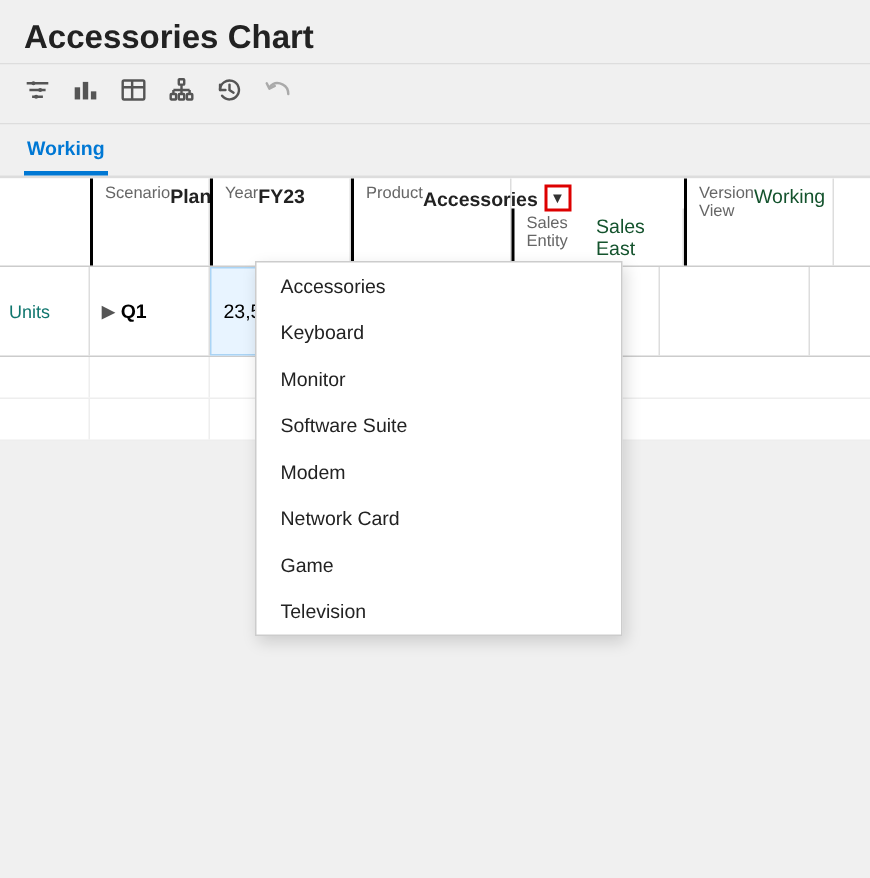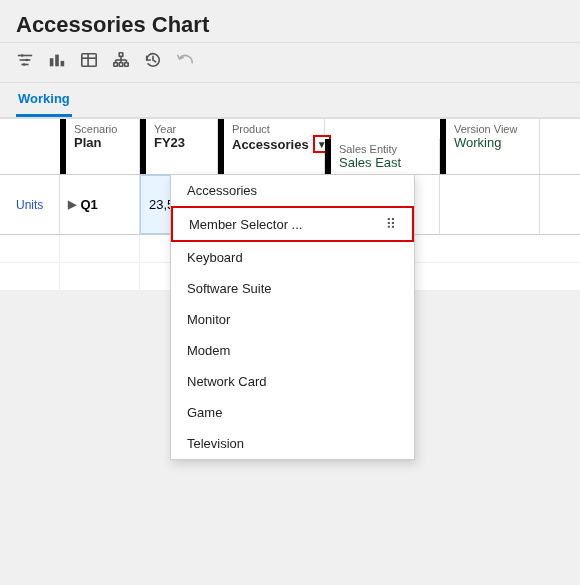--- a/index.html
+++ b/index.html
@@ -67,25 +67,24 @@
       display: flex;
       border-bottom: 1px solid #ccc;
       background: #fff;
     }
     .row-label-col {
       width: 60px;
       min-width: 60px;
     }
     .col-header {
       display: flex;
-      flex-direction: column;
       align-items: flex-start;
       padding: 4px 8px;
       border-right: 1px solid #ddd;
-      border-left: 6px solid #000000;
+      border-left: 2px solid #000000;
       font-size: 11px;
       color: #444;
     }
     .col-header .col-label {
       font-size: 11px;
       color: #666;
     }
     .col-header .col-value {
       font-size: 13px;
       font-weight: bold;
@@ -93,21 +92,21 @@
       display: flex;
       align-items: center;
       gap: 4px;
     }
     .col-header .col-value.blue {
       color: #14532d;
       font-weight: normal;
     }
 
     .col-scenario { width: 80px; }
-    .col-year { width: 78px; }
+    .col-year { width: 94px; }
     .col-product { width: 107px; }
     .col-sales { width: 115px; margin-top: 20px; }
     .col-version { width: 100px; }
 
     
     .dropdown-btn {
       display: inline-flex;
       align-items: center;
       justify-content: center;
       width: 18px;
@@ -120,23 +119,23 @@
     }
 
     
     .data-rows {
       display: flex;
       border-bottom: 1px solid #ccc;
     }
     .row-label-cell {
       width: 60px;
       min-width: 60px;
-      padding: 5px 16px;
+      padding: 5px 6px;
       font-size: 12px;
-      color: #1d4ed8;
+      color: #0f766e;
       border-right: 1px solid #ddd;
       display: flex;
       align-items: center;
       gap: 2px;
     }
     .data-cell {
       padding: 21px 8px;
       border-right: 1px solid #ddd;
       font-size: 13px;
       display: flex;
@@ -322,34 +321,30 @@
       <div style="width:80px; border-right:1px solid #eee;"></div>
       <div style="width:70px; border-right:1px solid #eee;"></div>
       <div style="flex:1;"></div>
     </div>
   </div>
 
   <div class="dropdown-menu">
     <div class="dropdown-item">
       <span>Accessories</span>
     </div>
-    <div class="dropdown-item member-selector">
-      <span>Member Selector ...</span>
-      <span class="member-selector-icon">⠿</span>
-    </div>
     <div class="dropdown-item">
       <span>Keyboard</span>
     </div>
     <div class="dropdown-item">
+      <span>Monitor</span>
+    </div>
+    <div class="dropdown-item">
       <span>Software Suite</span>
     </div>
     <div class="dropdown-item">
-      <span>Monitor</span>
-    </div>
-    <div class="dropdown-item">
       <span>Modem</span>
     </div>
     <div class="dropdown-item">
       <span>Network Card</span>
     </div>
     <div class="dropdown-item">
       <span>Game</span>
     </div>
     <div class="dropdown-item">
       <span>Television</span>

